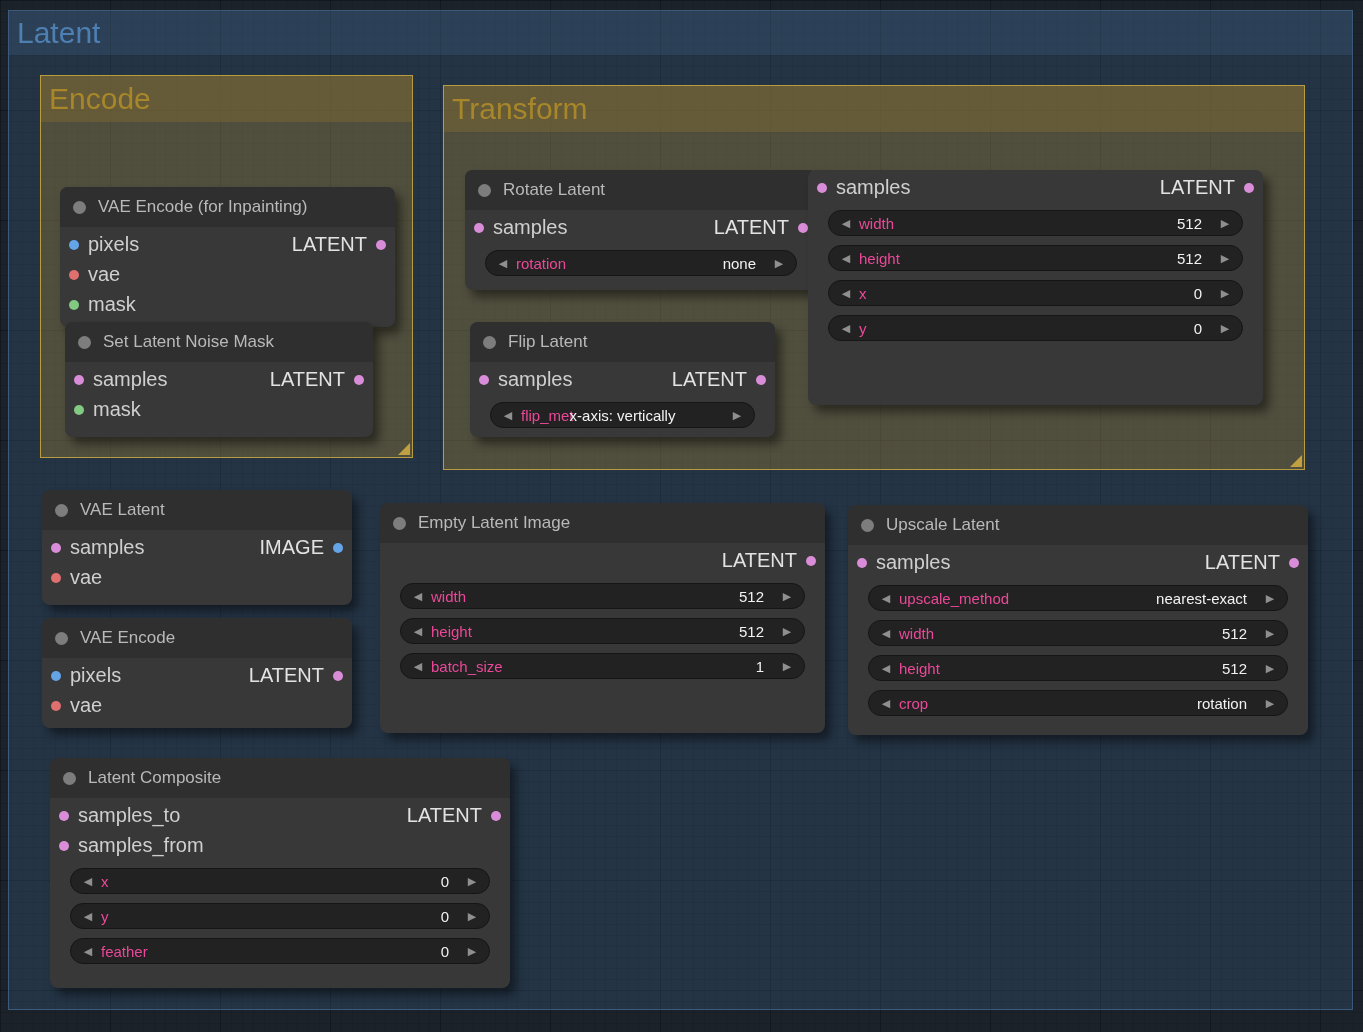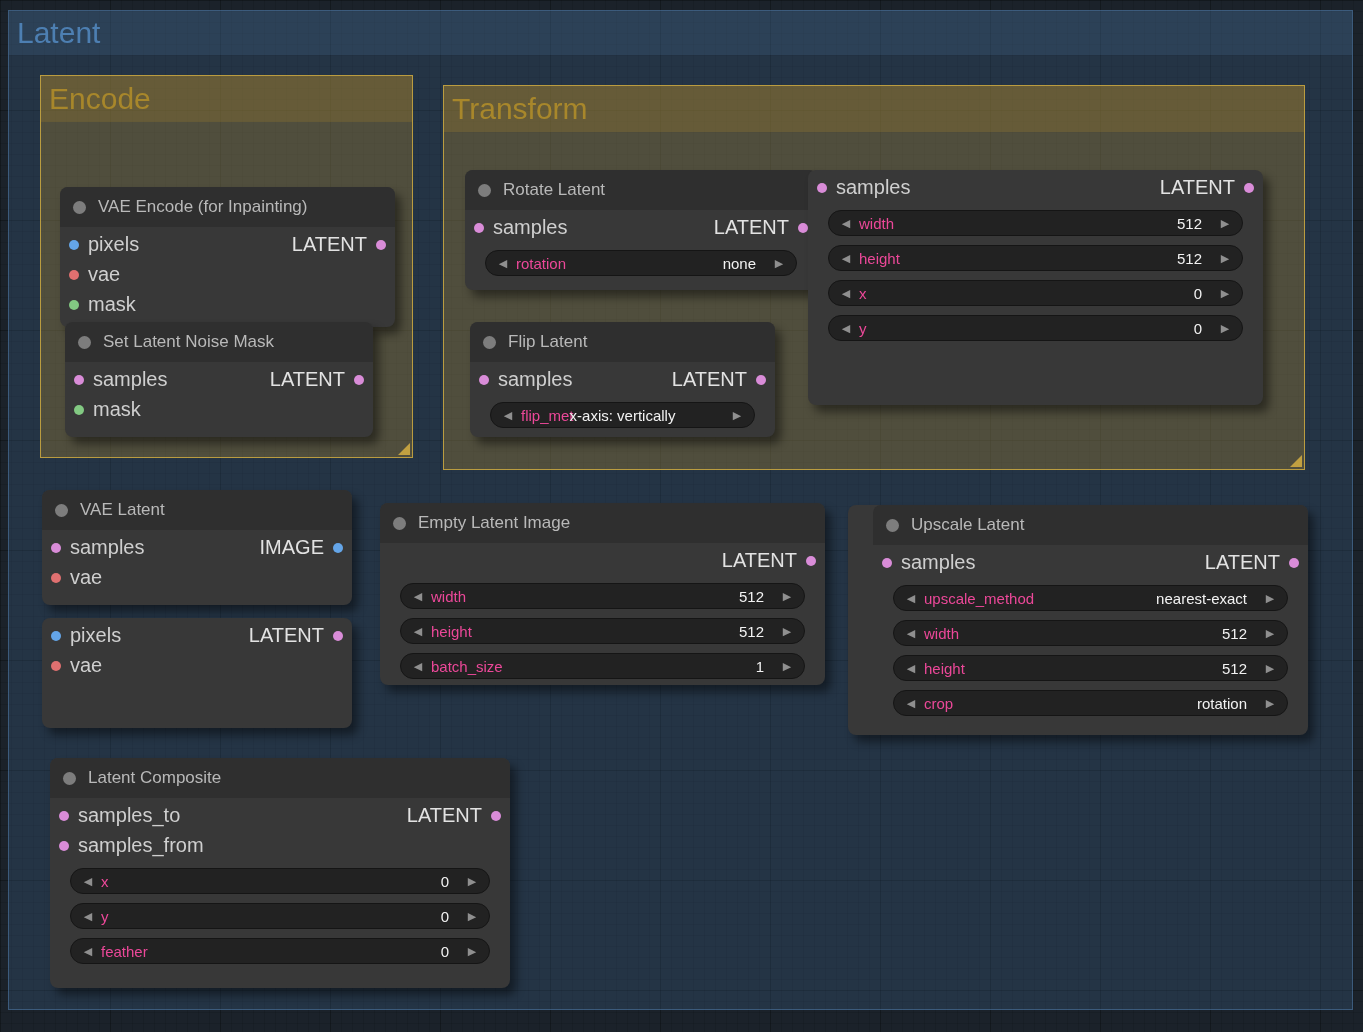--- a/index.html
+++ b/index.html
@@ -293,41 +293,45 @@
     <div class="slot-row">
       <div class="in">
         <span class="port" style="background: rgb(224, 112, 112);"></span>
         <span class="in-label">vae</span>
       </div>
     </div>
   </div>
 </div>
 
 <div class="node" style="left:42px;top:618px;width:310px;height:110px;">
+  <div class="node-titlebar">
+    <span class="tdot"></span>
+    <span>VAE Encode</span>
+  </div>
   <div class="slots">
     <div class="slot-row">
       <div class="in">
         <span class="port" style="background: rgb(100, 165, 232);"></span>
         <span class="in-label">pixels</span>
       </div>
       <div class="out">
         <span class="out-label">LATENT</span>
         <span class="port" style="background: rgb(217, 140, 216);"></span>
       </div>
     </div>
     <div class="slot-row">
       <div class="in">
         <span class="port" style="background: rgb(224, 112, 112);"></span>
         <span class="in-label">vae</span>
       </div>
     </div>
   </div>
 </div>
 
-<div class="node" style="left:380px;top:503px;width:445px;height:182px;">
+<div class="node" style="left:380px;top:503px;width:445px;height:230px;">
   <div class="node-titlebar">
     <span class="tdot"></span>
     <span>Empty Latent Image</span>
   </div>
   <div class="slots">
     <div class="slot-row">
       <div class="out">
         <span class="out-label">LATENT</span>
         <span class="port" style="background: rgb(217, 140, 216);"></span>
       </div>
@@ -348,21 +352,21 @@
     </div>
     <div class="widget">
       <span class="warrow">◀</span>
       <span class="wlabel">batch_size</span>
       <span class="wvalue">1</span>
       <span class="warrow">▶</span>
     </div>
   </div>
 </div>
 
-<div class="node" style="left:848px;top:505px;width:460px;height:230px;padding-left:25px;">
+<div class="node" style="left:848px;top:505px;width:460px;height:230px;">
   <div class="node-titlebar">
     <span class="tdot"></span>
     <span>Upscale Latent</span>
   </div>
   <div class="slots">
     <div class="slot-row">
       <div class="in">
         <span class="port" style="background: rgb(217, 140, 216);"></span>
         <span class="in-label">samples</span>
       </div>

